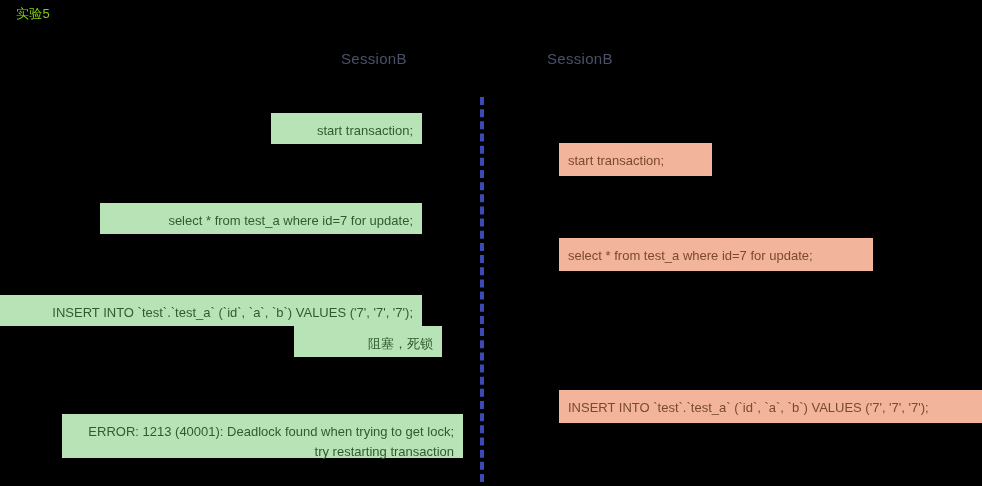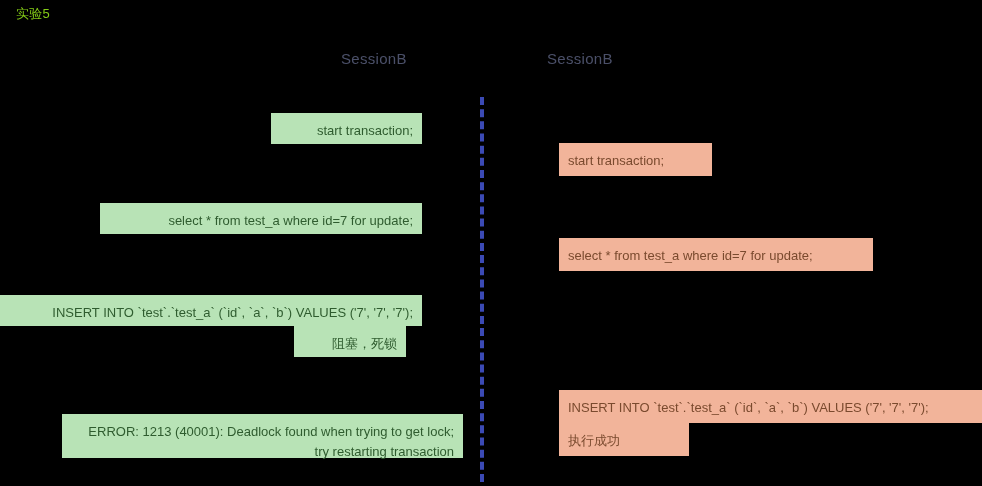--- a/index.html
+++ b/index.html
@@ -67,21 +67,21 @@
   .msg.salmon {
     background: #f2b49a;
     color: #7a4a2e;
     text-align: left;
   }
 
   
   #a-start-transaction { left: 271px; top: 113px; width: 151px; height: 31px; }
   #a-select-for-update { left: 100px; top: 203px; width: 322px; height: 31px; }
   #a-insert-into       { left: 0px;   top: 295px; width: 422px; height: 31px; }
-  #a-blocked-deadlock  { left: 294px; top: 326px; width: 112px; height: 31px; }
+  #a-blocked-deadlock  { left: 294px; top: 326px; width: 148px; height: 31px; }
   #a-deadlock-error    { left: 21px;  top: 414px; width: 401px; height: 44px; margin-left: 41px; }
 
   
   #b-start-transaction { left: 559px; top: 143px; width: 153px; height: 33px; }
   #b-select-for-update { left: 559px; top: 238px; width: 314px; height: 33px; }
   #b-insert-into       { left: 559px; top: 390px; width: 423px; height: 33px; }
   #b-exec-success      { left: 559px; top: 423px; width: 130px; height: 33px; }
 </style>
 </head>
 <body>
@@ -105,15 +105,14 @@
   <div class="msg green" id="a-blocked-deadlock">阻塞，死锁</div>
 
   <div class="msg green" id="a-deadlock-error">ERROR: 1213 (40001): Deadlock found when trying to get lock; try restarting transaction</div>
 
   <div class="msg salmon" id="b-start-transaction">start transaction;</div>
 
   <div class="msg salmon" id="b-select-for-update">select * from test_a where id=7 for update;</div>
 
   <div class="msg salmon" id="b-insert-into">INSERT INTO `test`.`test_a` (`id`, `a`, `b`) VALUES ('7', '7', '7');</div>
 
-  <div class="msg salmon" id="b-exec-success">执行成功</div>
 
 </div>
 
 </body></html>

